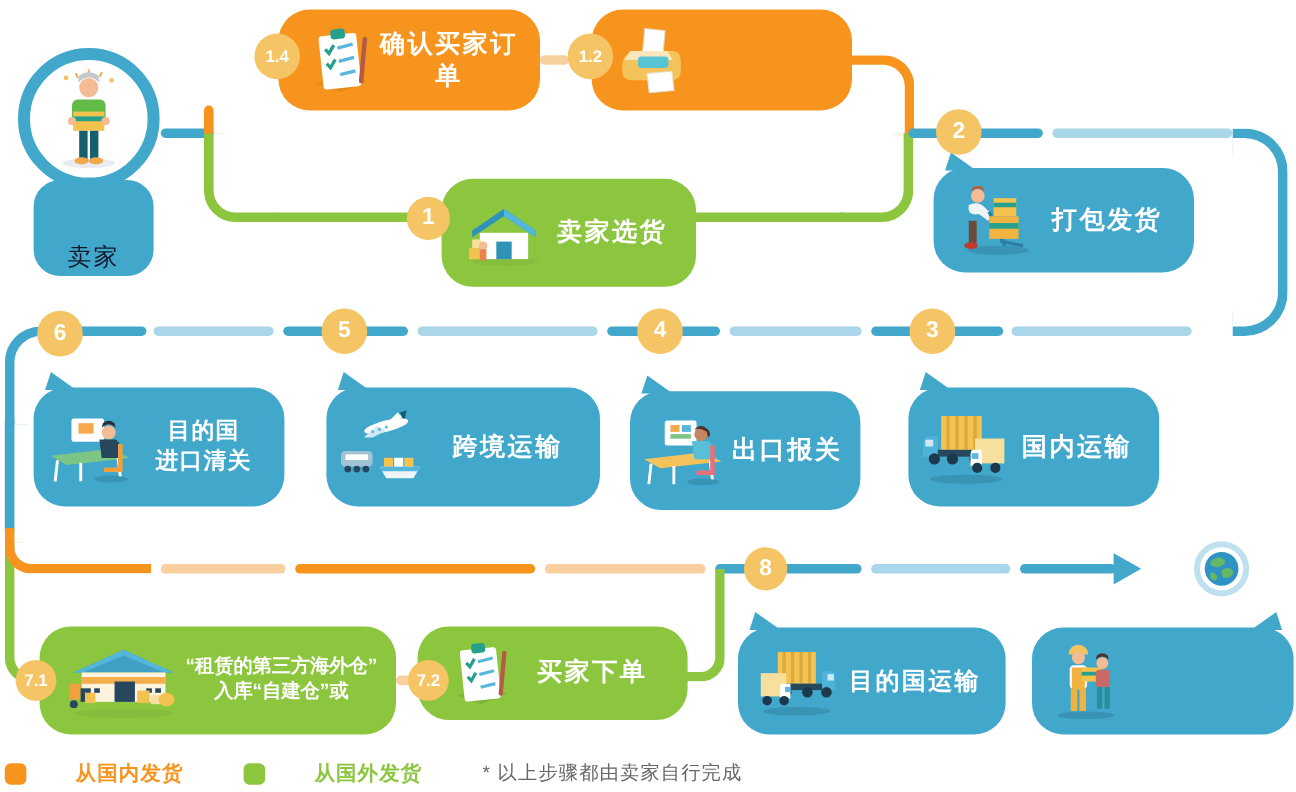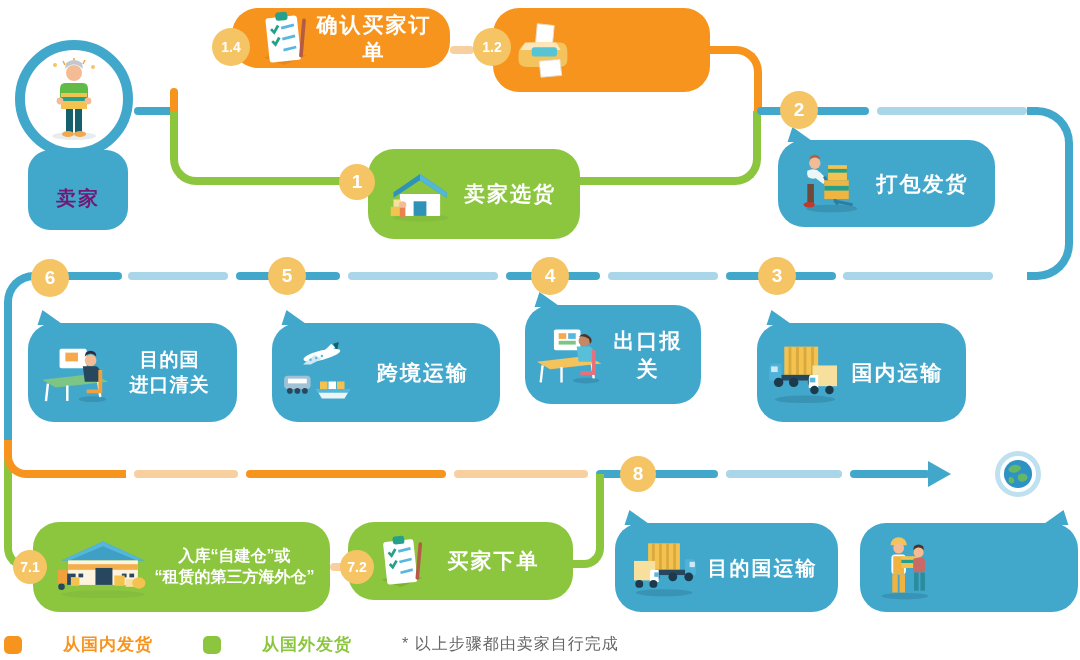--- a/index.html
+++ b/index.html
@@ -39,21 +39,21 @@
   .lbl.small{font-size:16px;letter-spacing:0;}
   .lbl.big{font-size:21px;font-weight:800;letter-spacing:2px;}
   .tail{position:absolute;top:-13px;width:0;height:0;border-bottom:15px solid var(--blue);}
   .tail.tl{left:12px;border-right:26px solid transparent;transform:skewX(-18deg);}
   .tail.tr{right:12px;border-left:26px solid transparent;transform:skewX(18deg);}
 
   
   .seller-rect{position:absolute;left:28px;top:150px;width:100px;height:80px;
     background:var(--blue);border-radius:22px;z-index:1;display:flex;
     align-items:flex-end;justify-content:center;}
-  .seller-rect span{color:#701a75;font-weight:bold;font-size:20px;letter-spacing:2px;padding-bottom:18px;}
+  .seller-rect span{color:#0f172a;font-weight:normal;font-size:20px;letter-spacing:2px;padding-bottom:2px;}
   .seller-circle{position:absolute;left:15px;top:40px;width:98px;height:98px;
     background:#fff;border:10px solid var(--blue);border-radius:50%;z-index:2;
     display:flex;align-items:center;justify-content:center;}
 
   
   .globe{position:absolute;left:995px;top:451px;width:36px;height:36px;background:#fff;
     border:5px solid #bfe0ee;border-radius:50%;display:flex;align-items:center;justify-content:center;z-index:5;}
 
   
   .legend{position:absolute;left:4px;top:633px;display:flex;align-items:center;z-index:5;gap:32px;}
@@ -155,21 +155,21 @@
   <div class="badge sm" style="left:13px;top:550px;width:34px;height:34px;z-index:6">
       <span>7.1</span>
     </div>
   <div class="badge sm" style="left:340px;top:550px;width:34px;height:34px;z-index:6">
       <span>7.2</span>
     </div>
   <div class="badge" style="left:620px;top:456px;width:36px;height:36px">
       <span>8</span>
     </div>
 
-  <div class="box orange" style="left:232px;top:8px;width:218px;height:60px">
+  <div class="box orange" style="left:232px;top:8px;width:218px;height:84px">
     <span class="icn" style="margin-left:26px">
       <svg width="52" height="60" viewBox="0 0 56 62">
         <polygon points="6,52 28,60 52,50 30,44" fill="#d87f14" opacity="0.55"></polygon>
         <g transform="rotate(-6 28 30)">
           <rect x="10" y="8" width="34" height="48" rx="3" fill="#ffffff"></rect>
           <rect x="21" y="3" width="13" height="9" rx="3" fill="#27a08b"></rect>
           <path d="M15 20 l3 4 5 -7" stroke="#27a08b" stroke-width="3" fill="none"></path>
           <path d="M15 33 l3 4 5 -7" stroke="#27a08b" stroke-width="3" fill="none"></path>
           <line x1="26" y1="20" x2="40" y2="18" stroke="#58b7dc" stroke-width="3"></line>
           <line x1="26" y1="32" x2="40" y2="30" stroke="#58b7dc" stroke-width="3"></line>
@@ -277,21 +277,21 @@
             <rect x="49" y="44" width="8" height="8" fill="#ffffff"></rect>
             <rect x="58" y="44" width="8" height="8" fill="#f3c24f"></rect>
           <path d="M36 52 h36 l-6 10 h-24 z" fill="#eef5f7"></path>
           <path d="M36 52 h36 l-2 4 h-32 z" fill="#54b6db"></path>
         </g>
       </svg>
     </span>
     <span class="lbl">跨境运输</span>
   </div>
 
-  <div class="box blue" style="left:525px;top:305px;width:176px;height:99px">
+  <div class="box blue" style="left:525px;top:326px;width:192px;height:99px">
     <span class="tail tl"></span>
     <span class="icn" style="margin-left:10px">
       <svg width="72" height="64" viewBox="0 0 76 66">
         <rect x="20" y="6" width="28" height="22" rx="2" fill="#ffffff"></rect>
         <rect x="25" y="10" width="8" height="6" fill="#f5a94b"></rect>
         <rect x="35" y="10" width="8" height="6" fill="#58b7dc"></rect>
         <rect x="25" y="18" width="18" height="4" fill="#7cc584"></rect>
         <polygon points="2,40 54,34 70,42 16,48" fill="#f5c35c"></polygon>
         <path d="M8 44 l-2 18 M28 46 l0 16 M60 42 l2 16" stroke="#ffffff" stroke-width="2.5"></path>
         <circle cx="52" cy="18" r="6" fill="#c68863"></circle>
@@ -343,22 +343,22 @@
         <rect x="2" y="38" width="10" height="14" fill="#f0a03c"></rect>
         <rect x="12" y="42" width="4" height="12" fill="#27475e"></rect>
         <circle cx="6" cy="56" r="3.5" fill="#27475e"></circle>
         <rect x="16" y="46" width="9" height="9" fill="#f3c24f"></rect>
         <rect x="62" y="44" width="11" height="11" fill="#f3c24f"></rect>
         <rect x="74" y="48" width="9" height="8" fill="#f7df9e"></rect>
         <ellipse cx="88" cy="52" rx="7" ry="6" fill="#f3c24f"></ellipse>
       </svg>
     </span>
     <span class="lbl small">
+      <div>“租赁的第三方海外仓”</div>
       <div>入库“自建仓”或</div>
-      <div>“租赁的第三方海外仓”</div>
     </span>
   </div>
 
   <div class="box green" style="left:348px;top:522px;width:225px;height:78px">
     <span class="icn" style="margin-left:28px">
       <svg width="50" height="60" viewBox="0 0 56 62">
         <polygon points="6,52 28,60 52,50 30,44" fill="#6fa32e" opacity="0.55"></polygon>
         <g transform="rotate(-6 28 30)">
           <rect x="10" y="8" width="34" height="48" rx="3" fill="#ffffff"></rect>
           <rect x="21" y="3" width="13" height="9" rx="3" fill="#27a08b"></rect>

